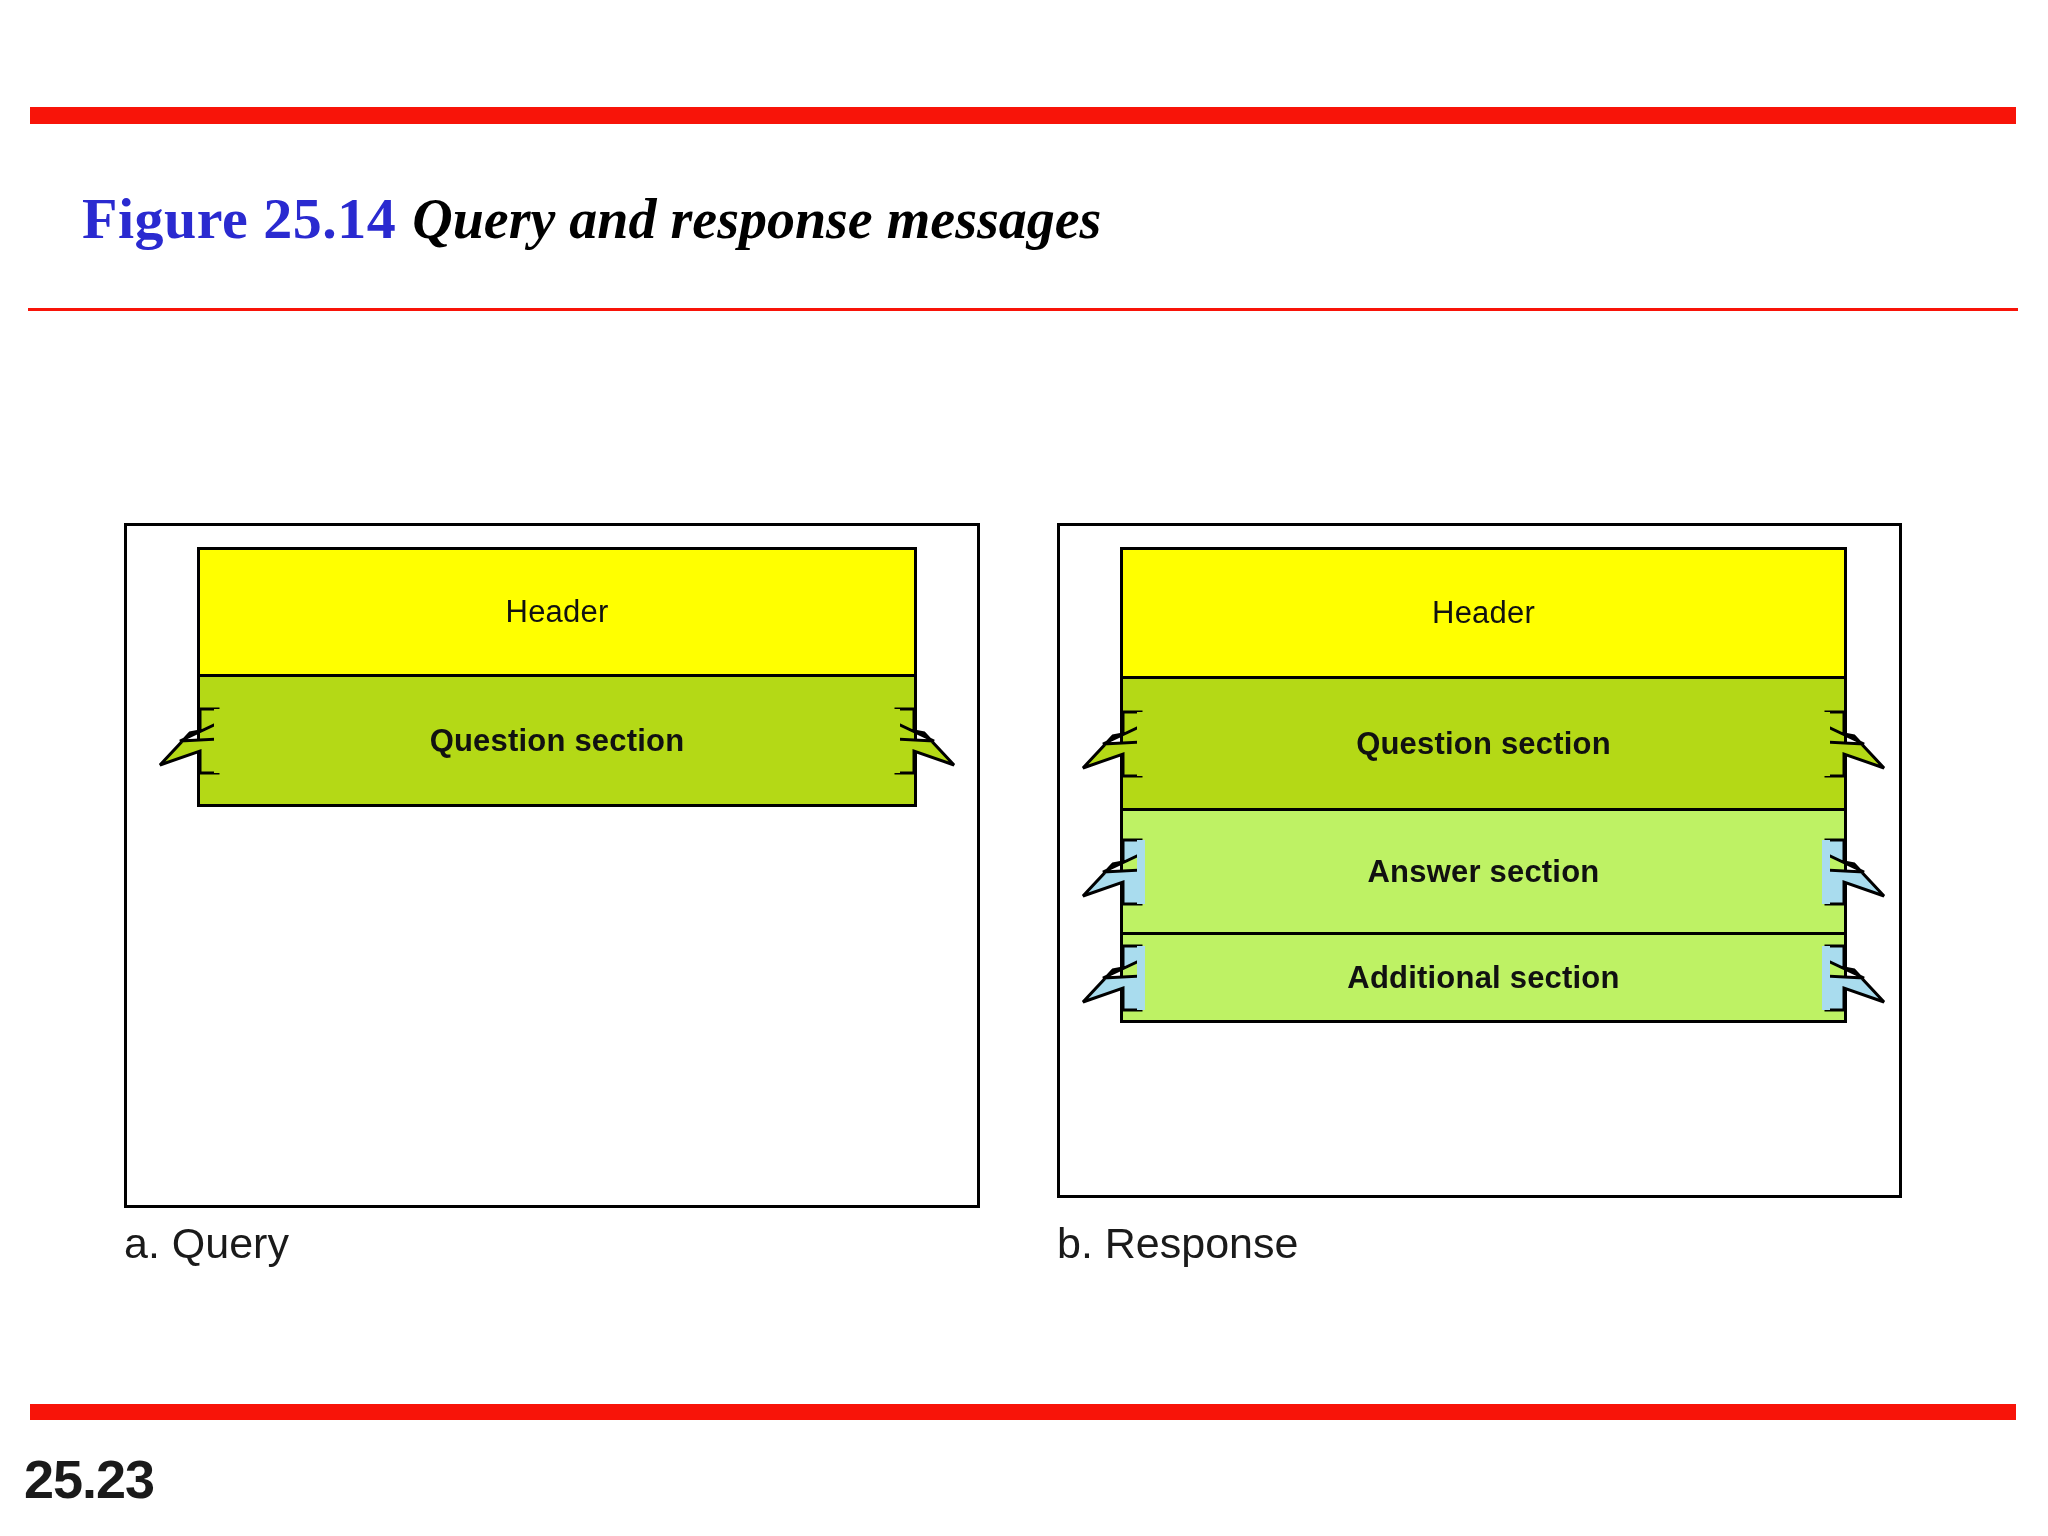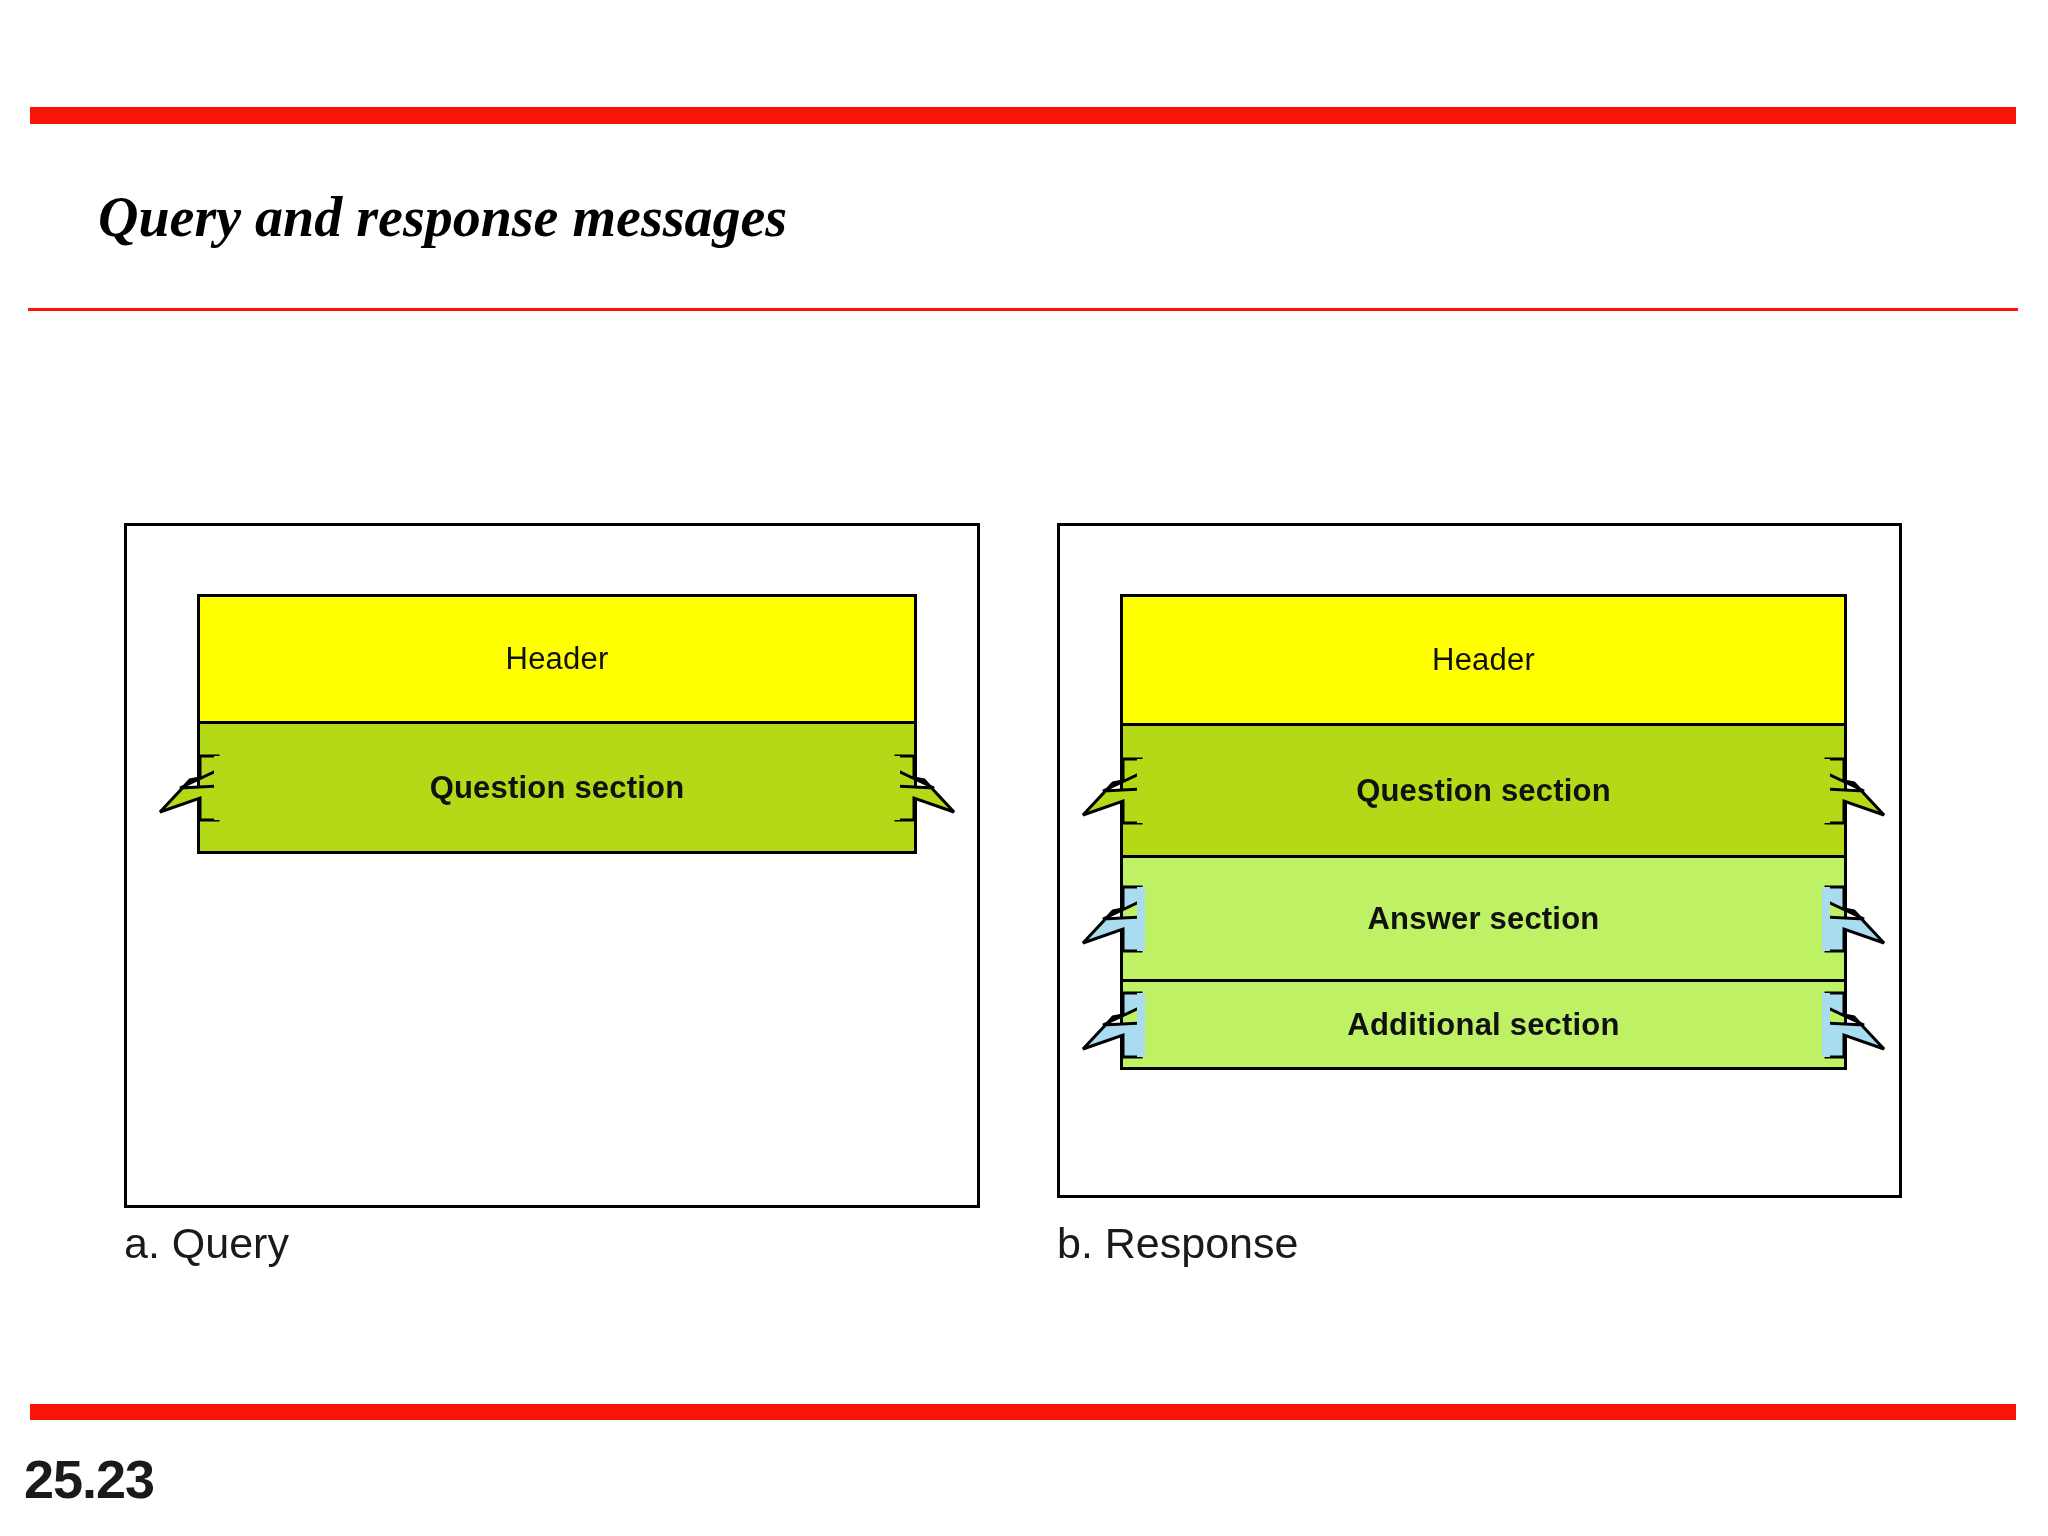--- a/index.html
+++ b/index.html
@@ -128,21 +128,21 @@
   .sec-label {
     font-family: "Liberation Sans", sans-serif;
     font-size: 31px;
     color: #111111;
     letter-spacing: 0.2px;
     white-space: nowrap;
     position: relative;
     z-index: 3;
   }
 
-  .fill-yellow { background: #ffff00; margin-top: 47px; }
+  .fill-yellow { background: #ffff00; }
   .fill-green  { background: #b4d916; }
   .fill-blue   { background: #bef264; }
 
   
   .torn {
     position: absolute;
     top: 50%;
     transform: translateY(-50%);
     width: 62px;
     height: 64px;
@@ -152,20 +152,21 @@
   }
   .torn-left  { left: -44px; }
   .torn-right { right: -44px; }
 </style>
 </head>
 <body>
 
 <div class="rule-thick-top"></div>
 
 <div class="fig-title">
+  <span class="fig-num">Figure 25.14</span>
   <span class="fig-cap">Query and response messages</span>
 </div>
 
 <div class="rule-thin-title"></div>
 <div class="rule-thick-bottom"></div>
 
 <div class="slide-number">25.23</div>
 
 <div class="panel panel-query"></div>
 

